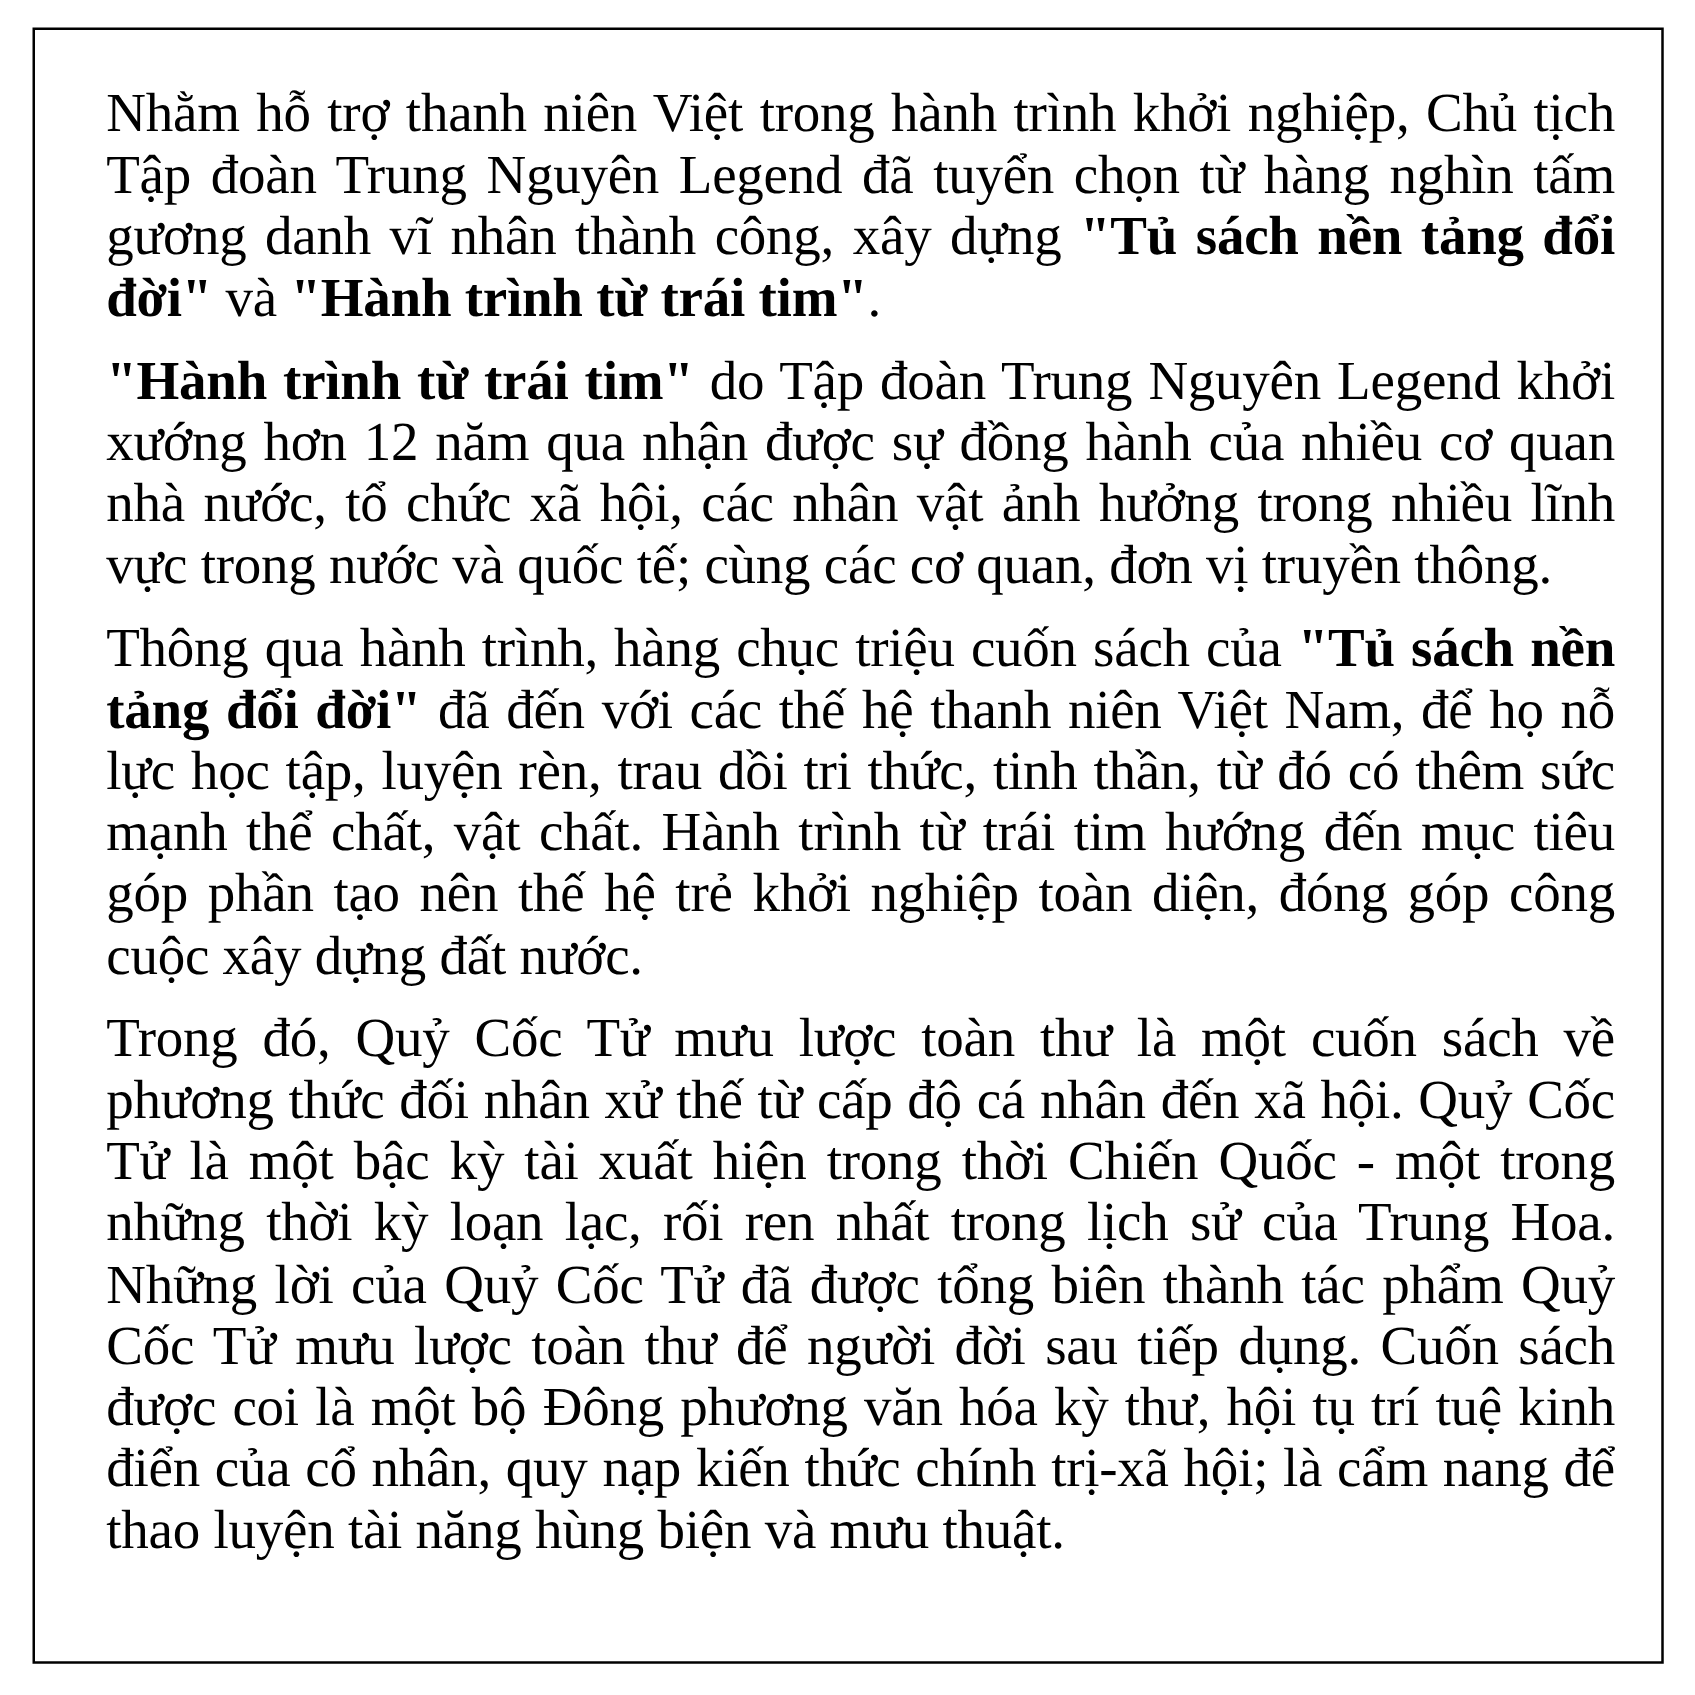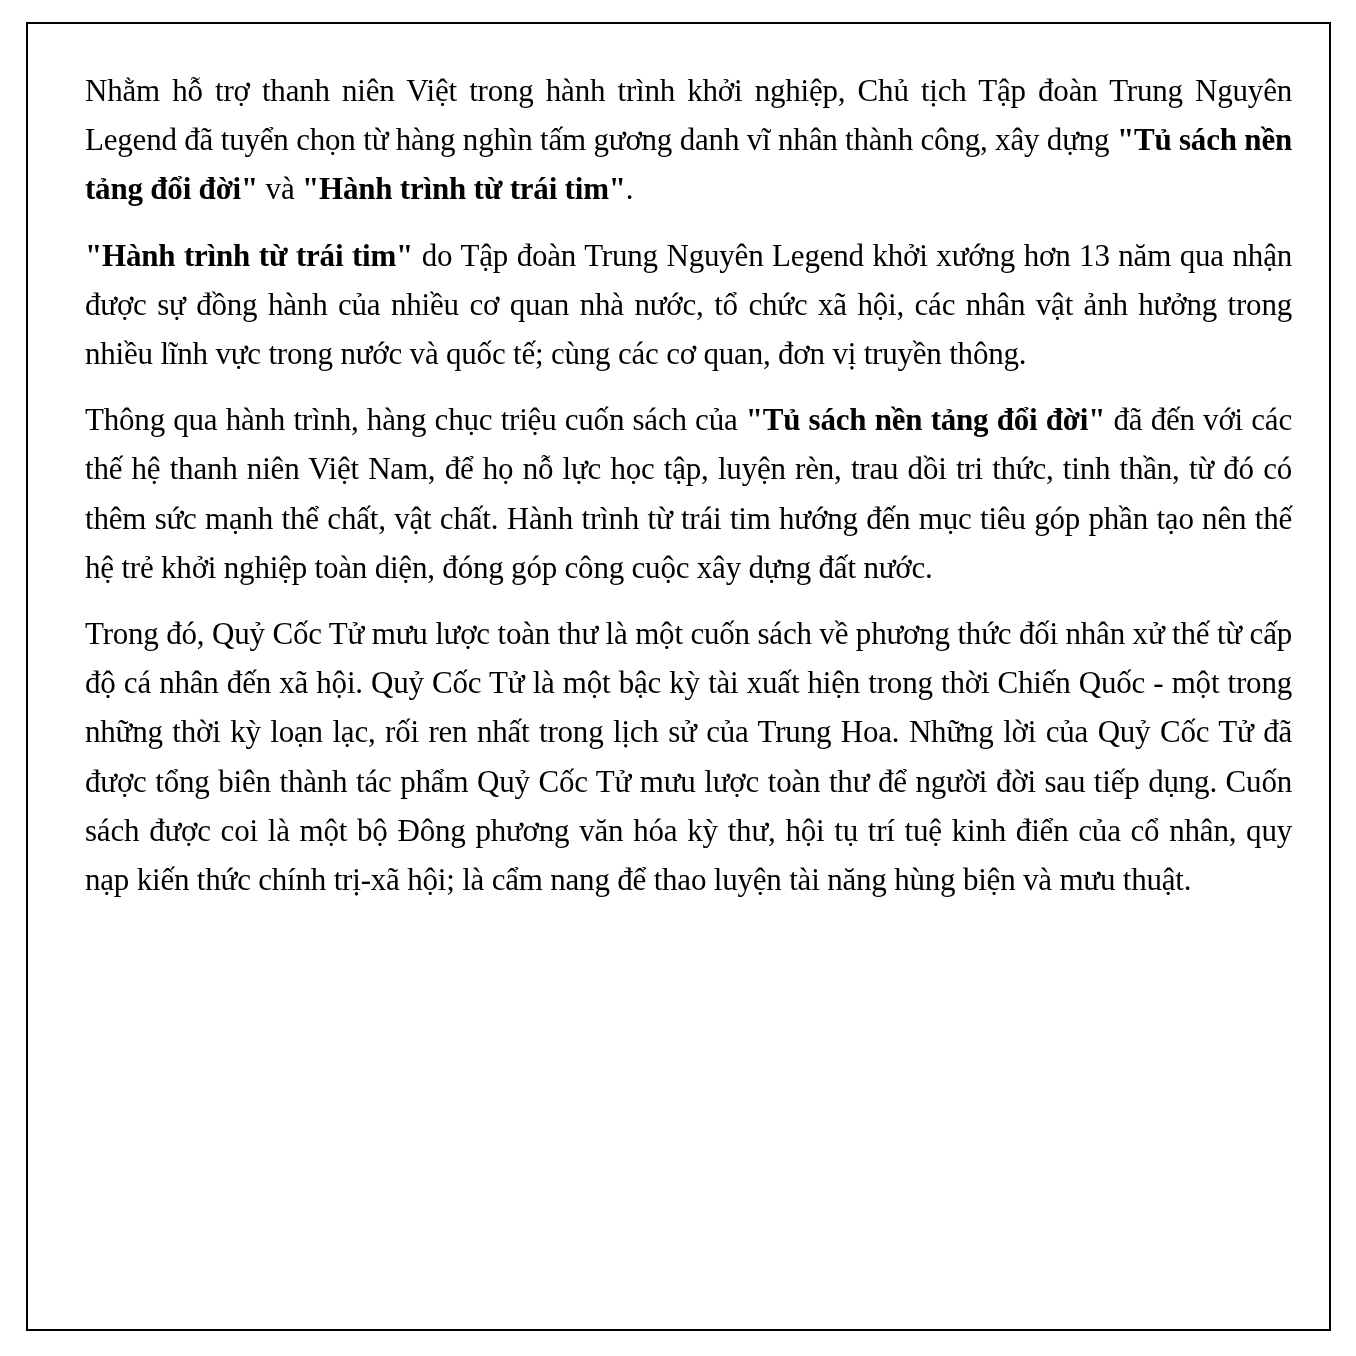--- a/index.html
+++ b/index.html
@@ -22,21 +22,21 @@
       border: 2px solid #000000;
       box-sizing: border-box;
       background: #ffffff;
     }
     .content {
       position: absolute;
       left: 57px;
       top: 42px;
       width: 1207px;
       font-family: "Liberation Serif", "DejaVu Serif", serif;
-      font-size: 31px;
+      font-size: 44px;
       line-height: 49.2px;
       color: #000000;
     }
     .para {
       margin: 0 0 17px 0;
       text-align: justify;
       letter-spacing: -0.2px;
     }
     .b {
       font-weight: bold;
@@ -46,21 +46,21 @@
 <body>
 
 <div class="frame">
   <div class="content">
 
     <p class="para">
       <span>Nhằm hỗ trợ thanh niên Việt trong hành trình khởi nghiệp, Chủ tịch Tập đoàn Trung Nguyên Legend đã tuyển chọn từ hàng nghìn tấm gương danh vĩ nhân thành công, xây dựng </span><span class="b">"Tủ sách nền tảng đổi đời"</span><span> và </span><span class="b">"Hành trình từ trái tim"</span><span>.</span>
     </p>
 
     <p class="para">
-      <span class="b">"Hành trình từ trái tim"</span><span> do Tập đoàn Trung Nguyên Legend khởi xướng hơn 13 năm qua nhận được sự đồng hành của nhiều cơ quan nhà nước, tổ chức xã hội, các nhân vật ảnh hưởng trong nhiều lĩnh vực trong nước và quốc tế; cùng các cơ quan, đơn vị truyền thông.</span>
+      <span class="b">"Hành trình từ trái tim"</span><span> do Tập đoàn Trung Nguyên Legend khởi xướng hơn 12 năm qua nhận được sự đồng hành của nhiều cơ quan nhà nước, tổ chức xã hội, các nhân vật ảnh hưởng trong nhiều lĩnh vực trong nước và quốc tế; cùng các cơ quan, đơn vị truyền thông.</span>
     </p>
 
     <p class="para">
       <span>Thông qua hành trình, hàng chục triệu cuốn sách của </span><span class="b">"Tủ sách nền tảng đổi đời"</span><span> đã đến với các thế hệ thanh niên Việt Nam, để họ nỗ lực học tập, luyện rèn, trau dồi tri thức, tinh thần, từ đó có thêm sức mạnh thể chất, vật chất. Hành trình từ trái tim hướng đến mục tiêu góp phần tạo nên thế hệ trẻ khởi nghiệp toàn diện, đóng góp công cuộc xây dựng đất nước.</span>
     </p>
 
     <p class="para">
       <span>Trong đó, Quỷ Cốc Tử mưu lược toàn thư là một cuốn sách về phương thức đối nhân xử thế từ cấp độ cá nhân đến xã hội. Quỷ Cốc Tử là một bậc kỳ tài xuất hiện trong thời Chiến Quốc - một trong những thời kỳ loạn lạc, rối ren nhất trong lịch sử của Trung Hoa. Những lời của Quỷ Cốc Tử đã được tổng biên thành tác phẩm Quỷ Cốc Tử mưu lược toàn thư để người đời sau tiếp dụng. Cuốn sách được coi là một bộ Đông phương văn hóa kỳ thư, hội tụ trí tuệ kinh điển của cổ nhân, quy nạp kiến thức chính trị-xã hội; là cẩm nang để thao luyện tài năng hùng biện và mưu thuật.</span>
     </p>
 

